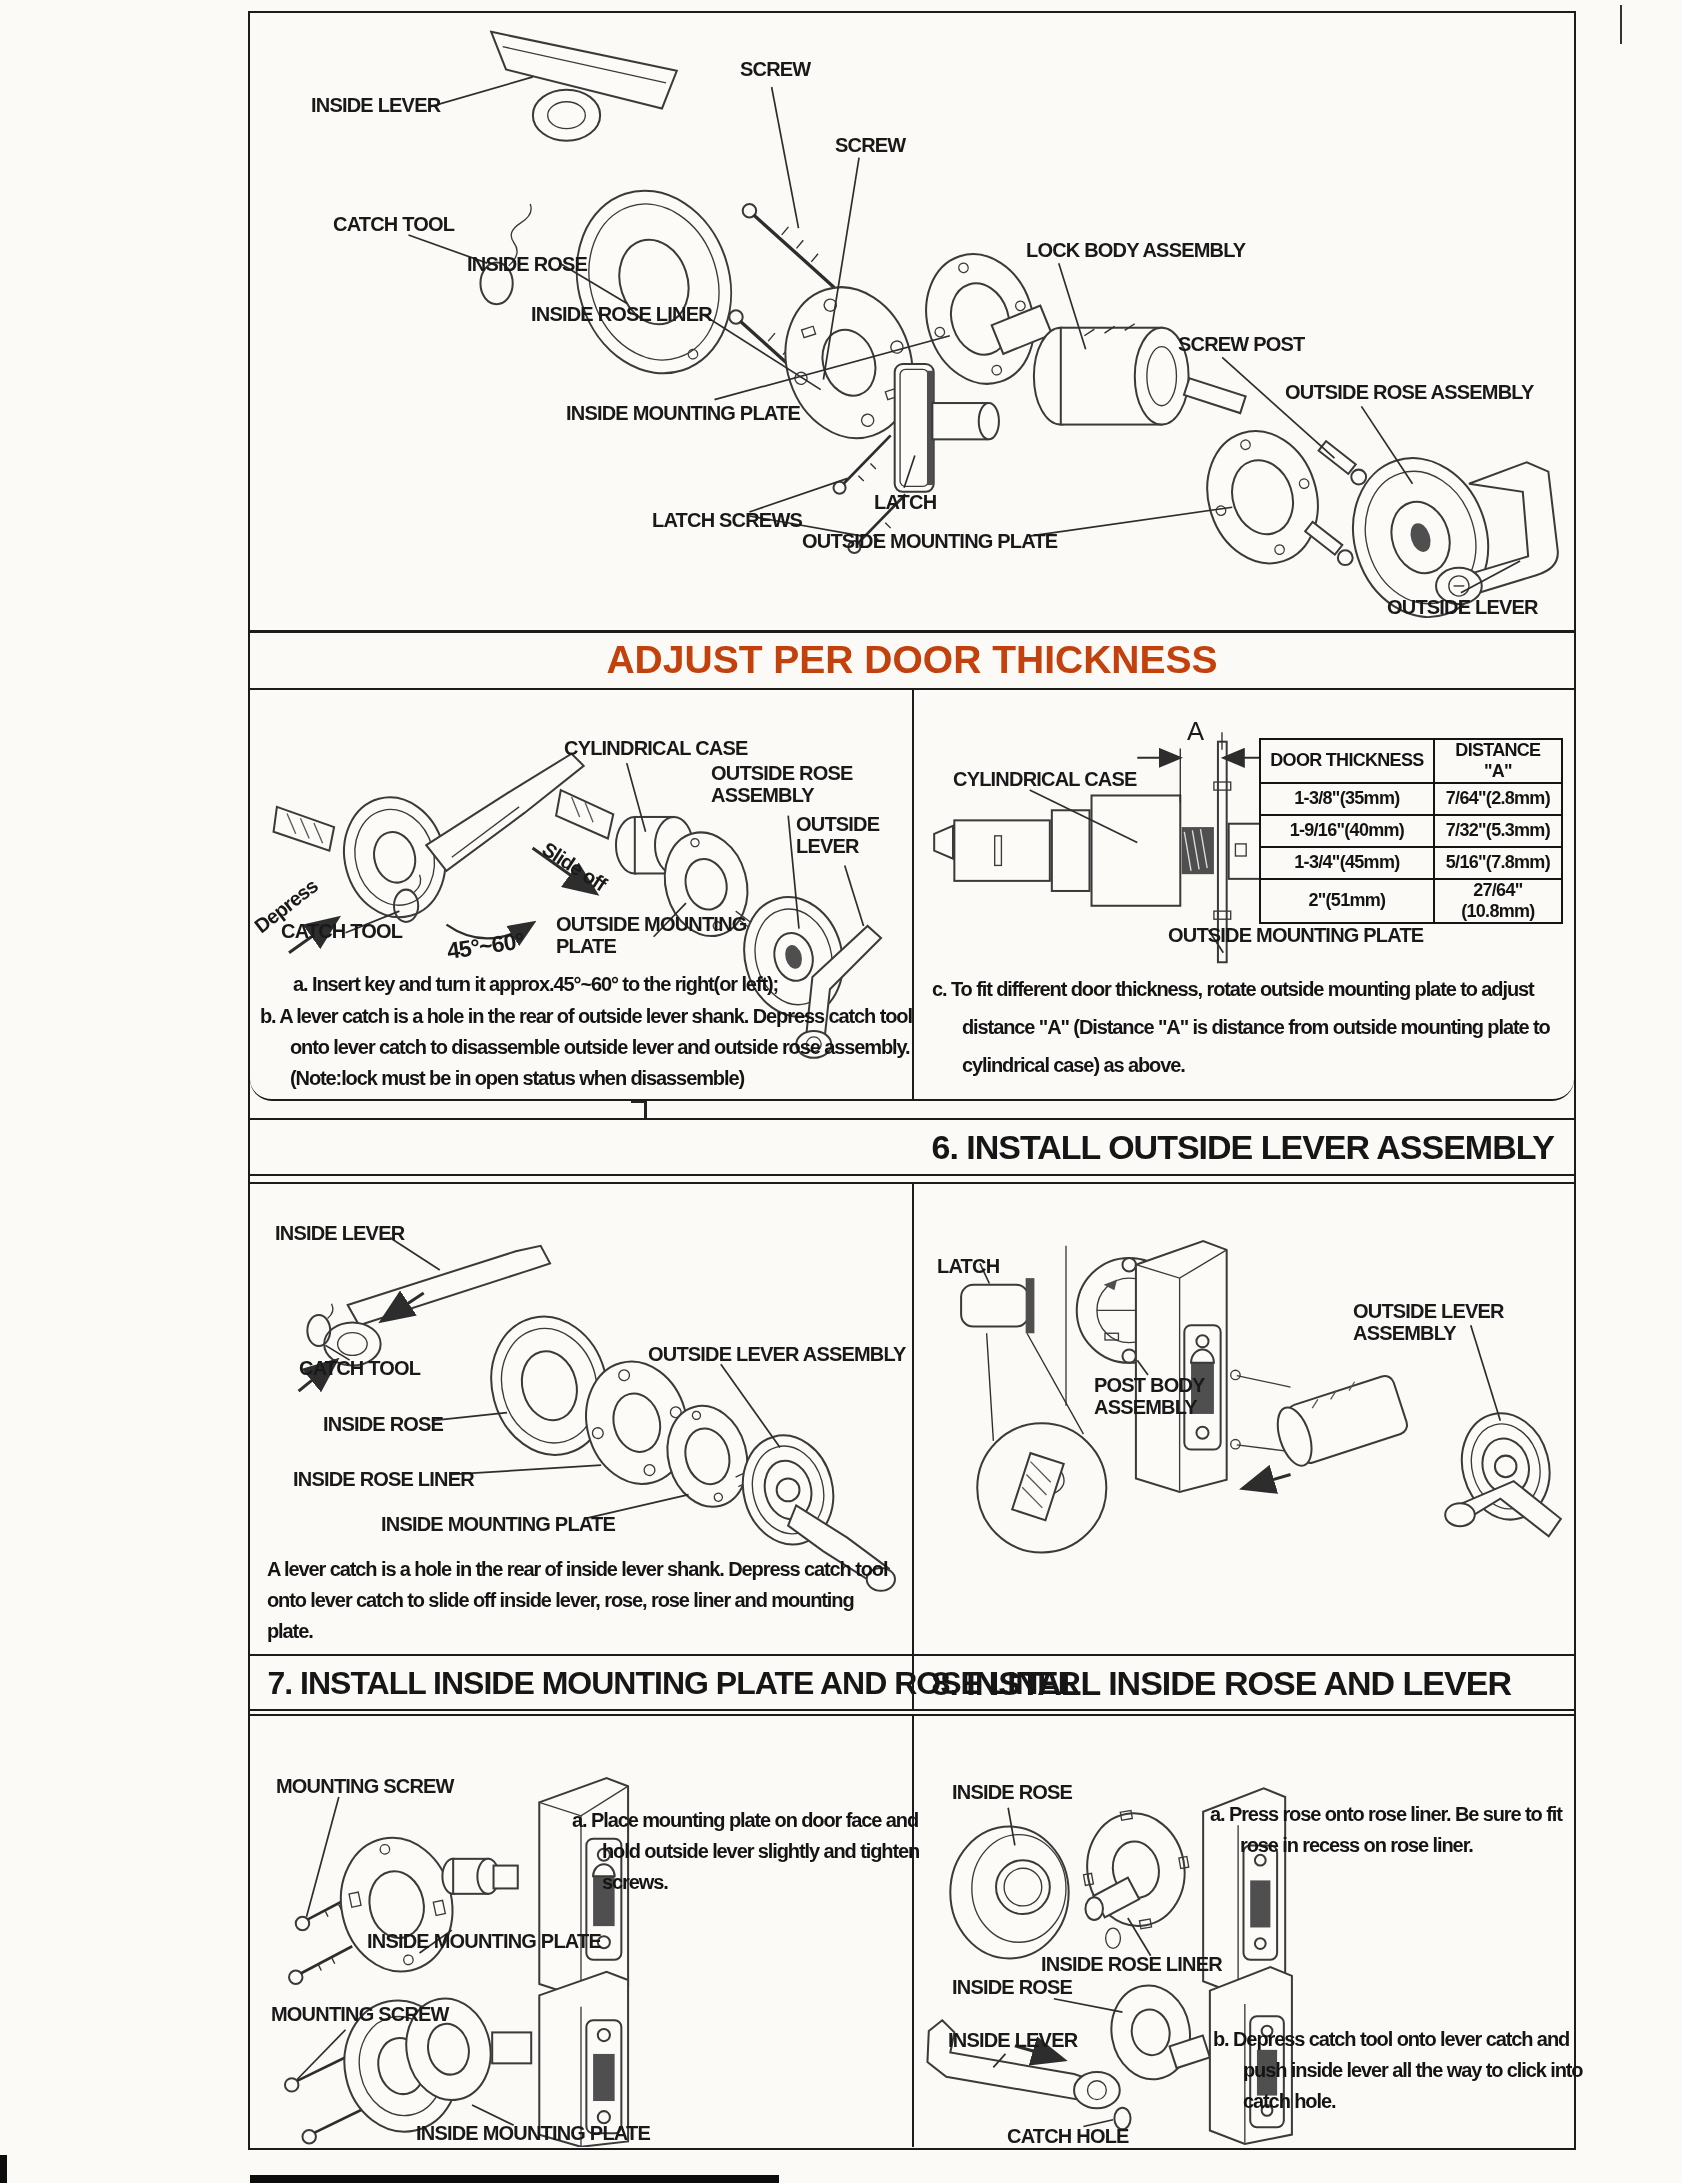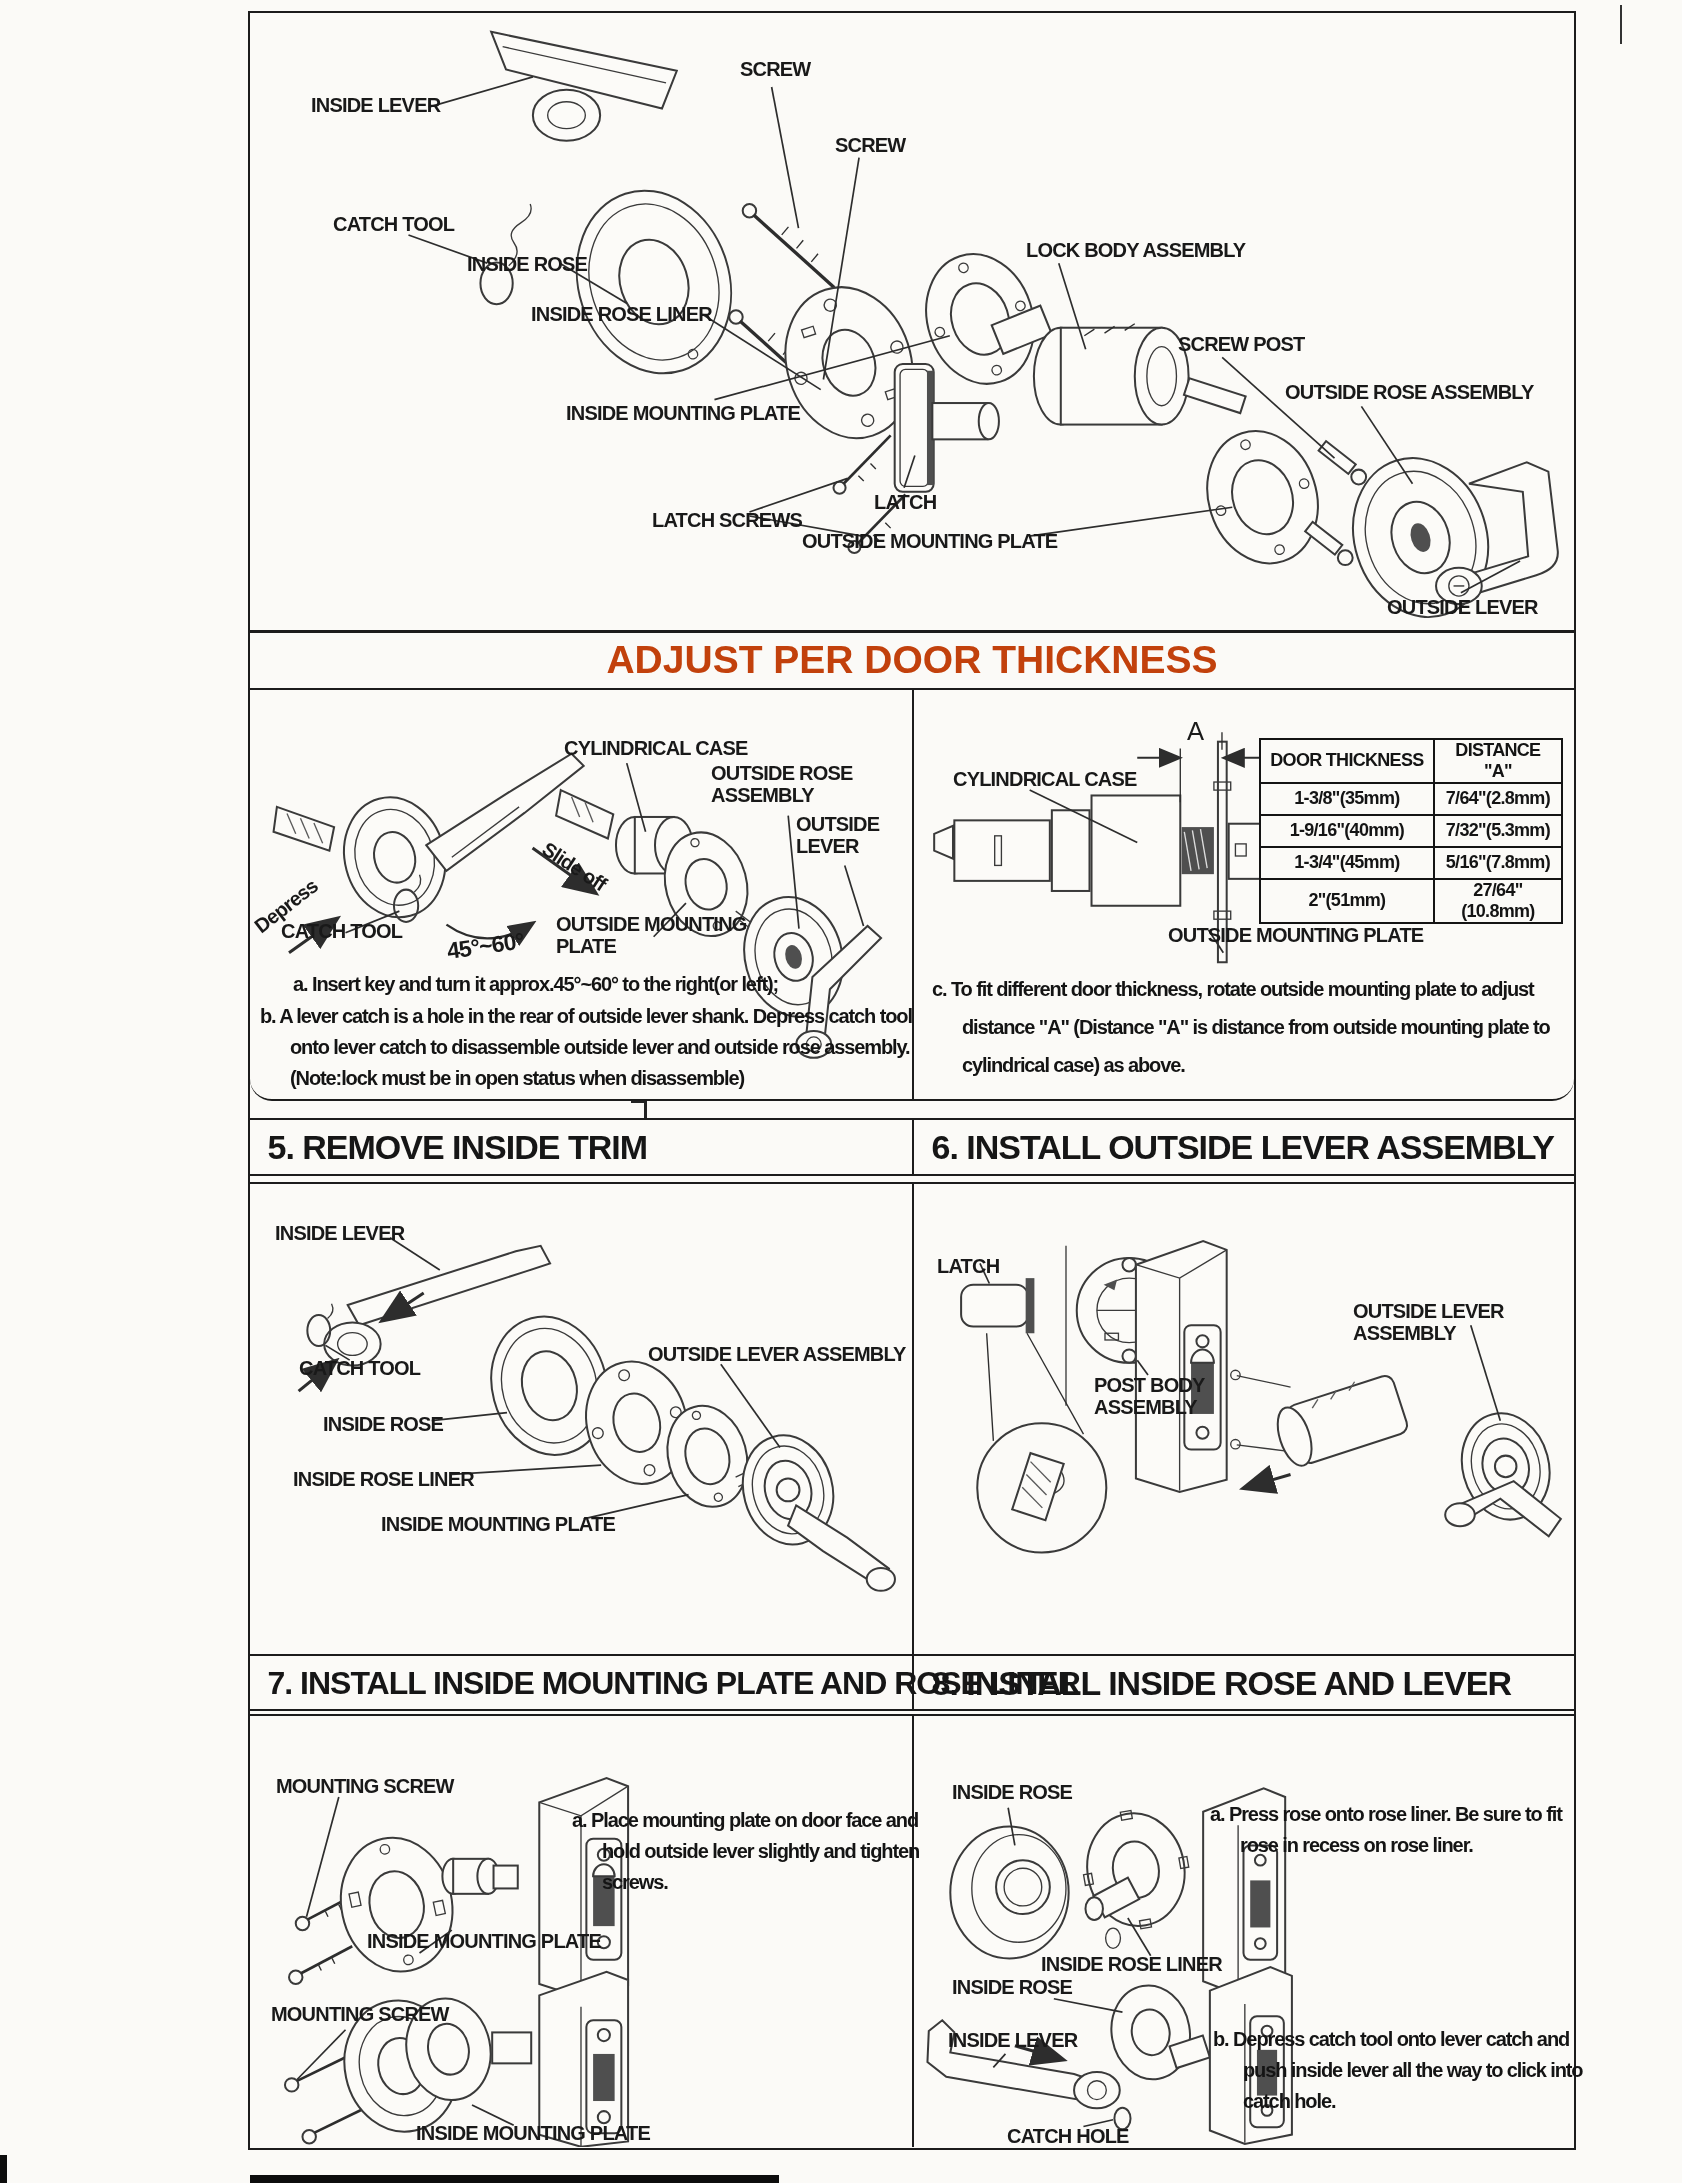--- a/index.html
+++ b/index.html
@@ -374,23 +374,20 @@
       <div class="note hang" style="left:18px;top:281px;width:639px;line-height:38px;">c. To fit different door thickness, rotate outside mounting plate to adjust distance "A" (Distance "A" is distance from outside mounting plate to cylindrical case) as above.</div>
     </div>
   </section>
 
   <div class="row r4">
     <div style="position:absolute;left:394px;top:0;width:2.7px;height:17.5px;background:#222;"></div>
     <div style="position:absolute;left:381px;top:0;width:15px;height:2.7px;background:#222;"></div>
   </div>
 
   <section class="r5">
-    <div class="col l">
-        <div class="sech">5. REMOVE INSIDE TRIM</div>
-      </div>
     <div class="col r">
         <div class="sech">6. INSTALL OUTSIDE LEVER ASSEMBLY</div>
       </div>
   </section>
 
   <section class="r6">
     <div class="col l">
       <svg class="art" width="664" height="474" viewBox="0 0 987 705">
         <defs>
             <marker id="m4" markerWidth="12" markerHeight="10" refX="10" refY="5" orient="auto">
@@ -447,20 +444,21 @@
           <line x1="496" y1="498" x2="652" y2="462"></line>
           <line x1="700" y1="268" x2="788" y2="392"></line>
         </g>
       </svg>
       <div class="lbl" style="left:25px;top:38px;">INSIDE LEVER</div>
       <div class="lbl" style="left:49px;top:173px;">CATCH TOOL</div>
       <div class="lbl" style="left:73px;top:229px;">INSIDE ROSE</div>
       <div class="lbl" style="left:43px;top:284px;">INSIDE ROSE LINER</div>
       <div class="lbl" style="left:131px;top:329px;">INSIDE MOUNTING PLATE</div>
       <div class="lbl" style="left:398px;top:159px;">OUTSIDE LEVER ASSEMBLY</div>
+      <div class="note" style="left:17px;top:370px;width:636px;">A lever catch is a hole in the rear of inside lever shank. Depress catch tool onto lever catch to slide off inside lever,  rose, rose liner and mounting plate.</div>
     </div>
     <div class="col r">
       <svg class="art" width="661" height="474" viewBox="0 0 983 705">
         <defs>
             <marker id="m5" markerWidth="12" markerHeight="10" refX="10" refY="5" orient="auto">
               <path d="M0,0 L12,5 L0,10 z" fill="#2d2d2d"></path>
             </marker>
           </defs>
         <g>
           <rect class="pt" x="70" y="150" width="100" height="62" rx="18"></rect>

